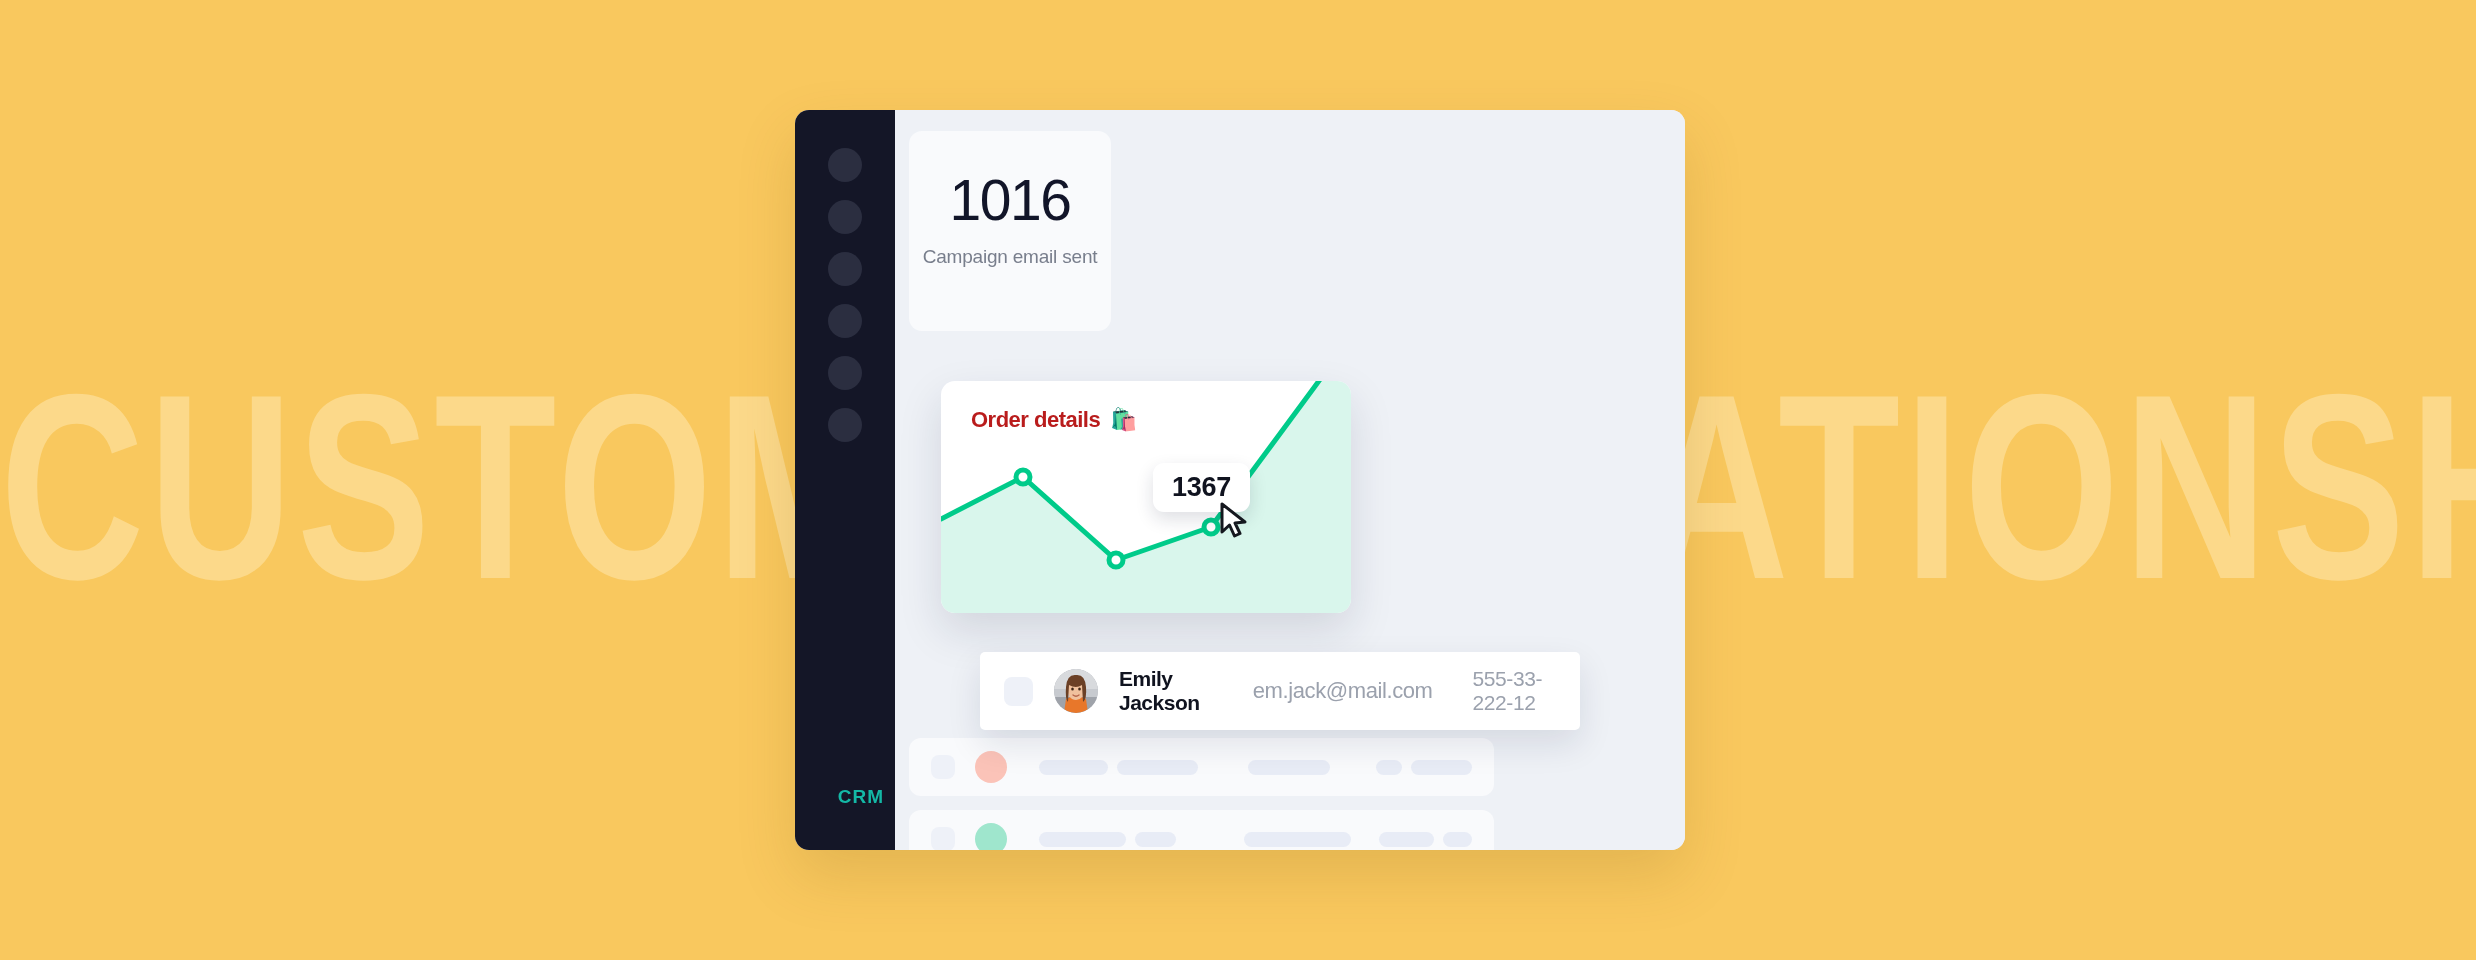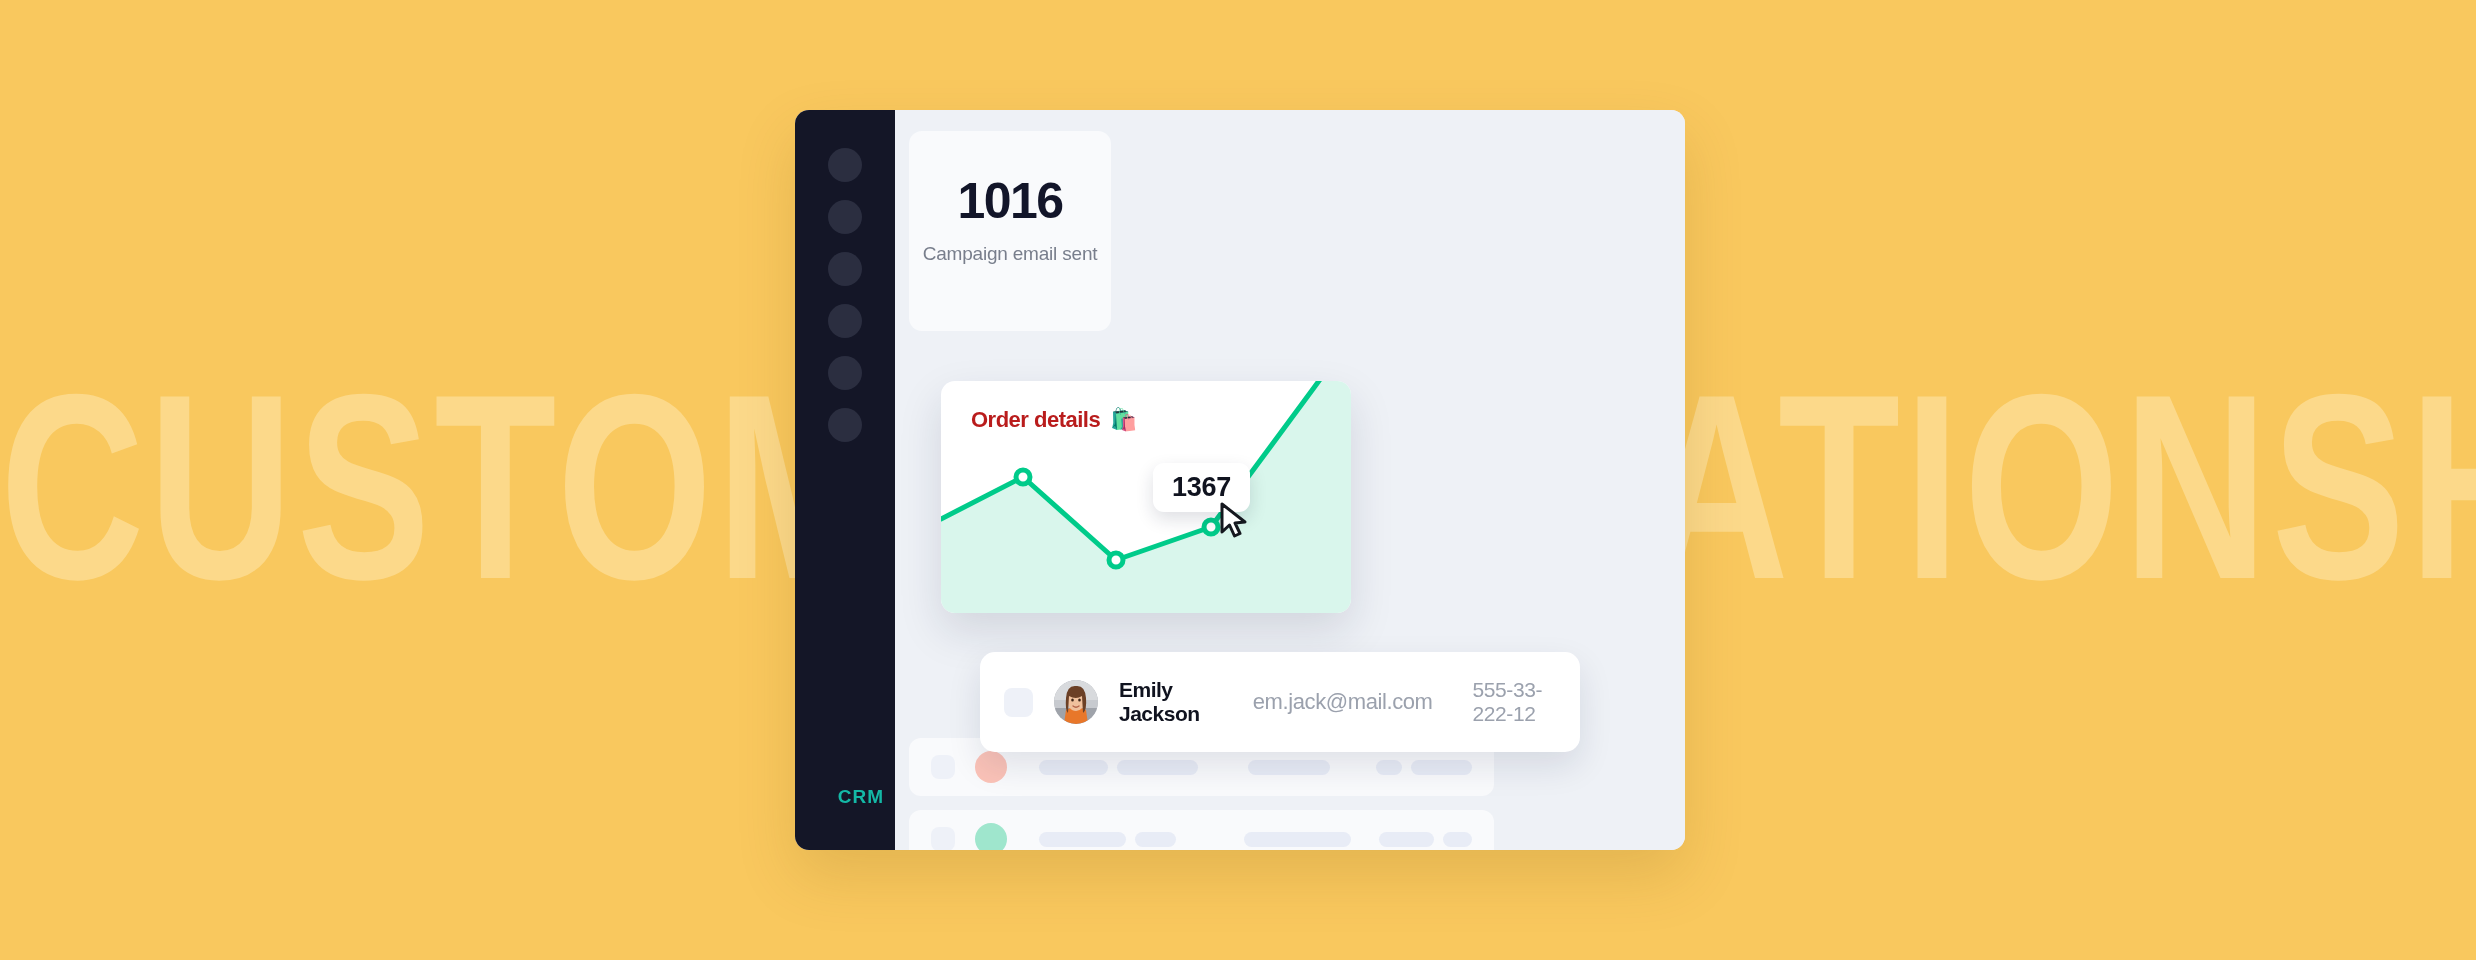--- a/index.html
+++ b/index.html
@@ -97,22 +97,22 @@
     height: 200px;
     background: #f9fafc;
     border-radius: 13px;
     display: flex;
     flex-direction: column;
     align-items: center;
     justify-content: center;
     padding-bottom: 22px;
   }
   .stat-value {
-    font-size: 50px;
-    font-weight: 700;
+    font-size: 57px;
+    font-weight: 400;
     color: #121529;
     letter-spacing: -1.5px;
     line-height: 1;
   }
   .stat-label {
     margin-top: 17px;
     font-size: 19px;
     color: #787e8c;
     letter-spacing: -0.2px;
   }
@@ -165,23 +165,23 @@
     top: 121px;
     z-index: 5;
   }
 
   
   .contact-featured {
     position: absolute;
     left: 85px;
     top: 542px;
     width: 600px;
-    height: 100px;
+    height: 78px;
     background: #ffffff;
-    border-radius: 15px;
+    border-radius: 5px;
     display: flex;
     align-items: center;
     padding: 0 24px;
     z-index: 9;
     box-shadow: 0 14px 34px rgba(22, 30, 60, 0.11);
   }
   .checkbox-box {
     width: 29px;
     height: 29px;
     border-radius: 8px;

